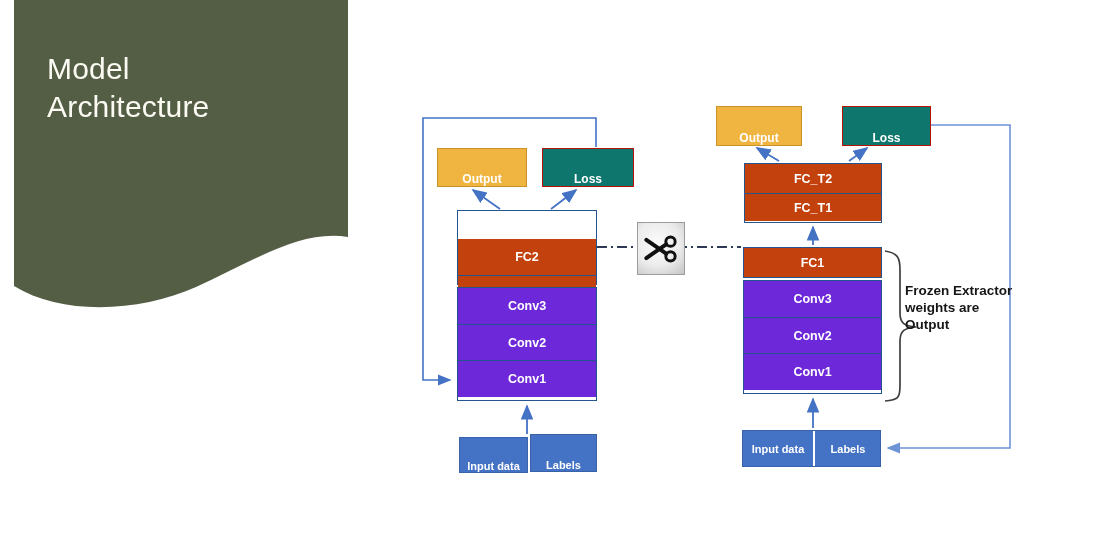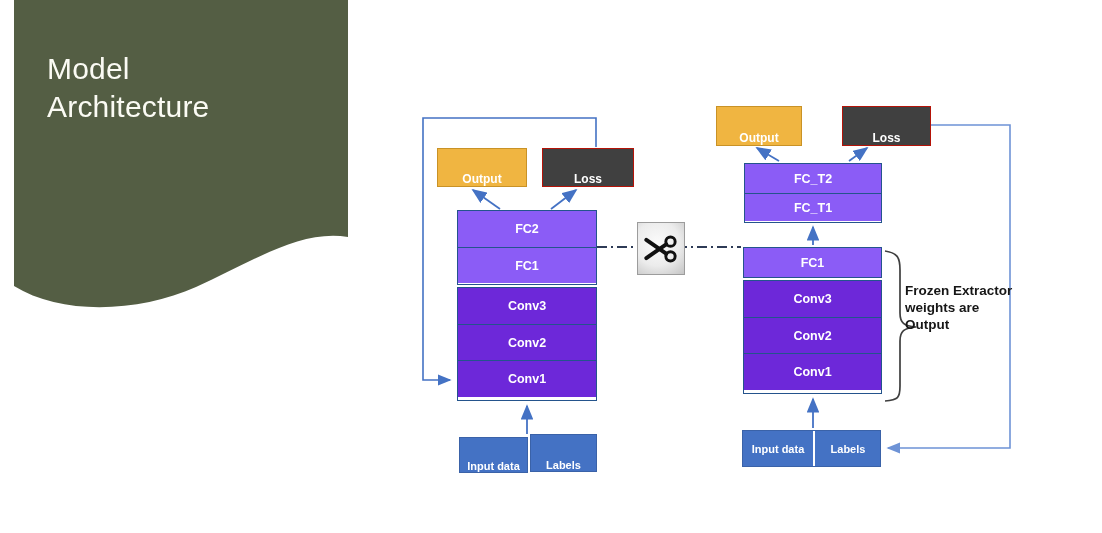--- a/index.html
+++ b/index.html
@@ -11,26 +11,26 @@
   .slide-title{
     position:absolute;left:47px;top:50px;width:270px;
     color:#FBFBF4;font-size:30px;line-height:38px;font-weight:400;
     letter-spacing:.2px;white-space:pre-line;
   }
 
   
   .box{position:absolute;display:flex;align-items:flex-end;justify-content:center;
        color:#fff;font-weight:600;box-sizing:border-box;}
   .out-box{background:#F0B541;border:1.6px solid #C99226;font-size:12px;}
-  .loss-box{background:#404040;border:1.6px solid #B41308;font-size:12px;}
+  .loss-box{background:#0f766e;border:1.6px solid #B41308;font-size:12px;}
   .stack{position:absolute;box-sizing:border-box;border:1.7px solid #24548C;}
   .layer{display:flex;align-items:center;justify-content:center;color:#fff;
          font-size:12.5px;font-weight:600;box-sizing:border-box;}
   .layer + .layer{border-top:1.7px solid #24548C;}
-  .blue-layer{background:#8b5cf6;}
+  .blue-layer{background:#c2410c;}
   .green-layer{background:#6d28d9;}
   .input-box{background:#4472C4;border:1.5px solid #3A62A8;font-size:11px;}
 
   .annotation{position:absolute;color:#161616;font-size:13.5px;line-height:17px;font-weight:600;}
 
   
   .scissors-chip{position:absolute;left:637px;top:222px;width:46px;height:51px;
     background:radial-gradient(circle at 42% 40%, #fbfbfb 0%, #ececec 55%, #c4c4c4 100%);
     border:1px solid #9c9c9c;display:flex;align-items:center;justify-content:center;}
 
@@ -81,21 +81,21 @@
   </svg>
 
   <div class="box out-box" style="left:437px;top:148px;width:90px;height:39px;">
     <span>Output</span>
   </div>
   <div class="box loss-box" style="left:542px;top:148px;width:92px;height:39px;">
     <span>Loss</span>
   </div>
 
   <div class="stack" style="left:457px;top:210px;width:140px;height:75px;">
-    <div class="layer blue-layer" style="height:36px;">FC2</div>
+    <div class="layer blue-layer" style="height:36px;margin-top:28px;">FC2</div>
     <div class="layer blue-layer" style="height:36px;">FC1</div>
   </div>
 
   <div class="stack" style="left:457px;top:287px;width:140px;height:114px;">
     <div class="layer green-layer" style="height:36px;">Conv3</div>
     <div class="layer green-layer" style="height:36px;">Conv2</div>
     <div class="layer green-layer" style="height:37px;">Conv1</div>
   </div>
 
   <div class="box input-box" style="left:459px;top:437px;width:69px;height:36px;">

